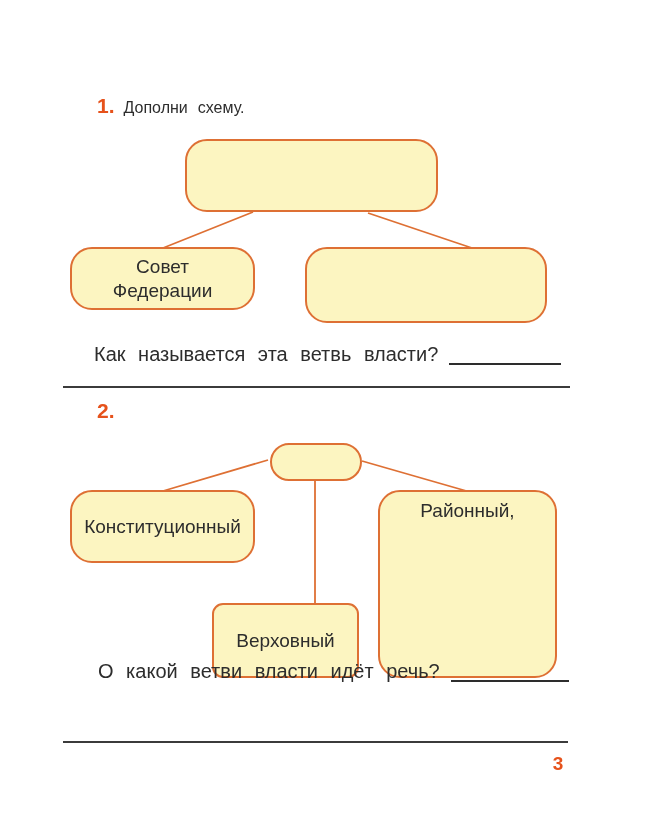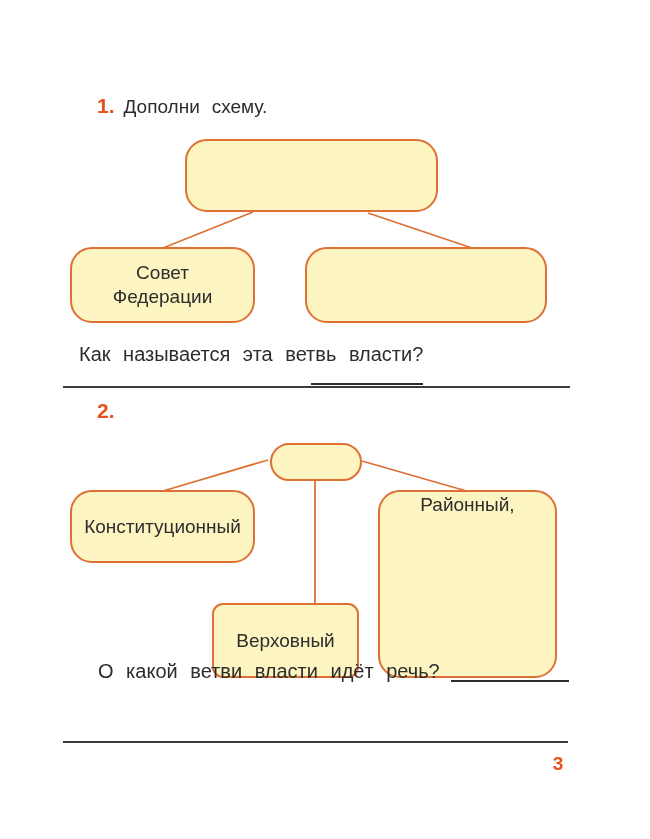--- a/index.html
+++ b/index.html
@@ -32,21 +32,21 @@
     display: flex;
     align-items: baseline;
   }
   .task-number {
     font-size: 21px;
     font-weight: bold;
     color: #e6521b;
     margin-right: 9px;
   }
   .task-instruction {
-    font-size: 19px;
+    font-size: 16px;
     color: #2d2d2d;
     word-spacing: 0.35em;
   }
   .task1-line { left: 97px; top: 94px; }
   .task2-line { left: 97px; top: 399px; }
 
   .question-line {
     position: absolute;
     display: flex;
     align-items: flex-end;
@@ -56,21 +56,21 @@
     line-height: 22px;
     color: #2d2d2d;
     word-spacing: 0.35em;
   }
   .answer-blank {
     display: inline-block;
     height: 20px;
     border-bottom: 2px solid #2d2d2d;
     margin-left: 11px;
   }
-  .q1 { left: 79px; top: 343px; flex-direction: column; }
+  .q1 { left: 94px; top: 343px; }
   .q1 .answer-blank { width: 112px; }
   .q2 { left: 98px; top: 660px; }
   .q2 .answer-blank { width: 118px; }
 
   .divider {
     position: absolute;
     height: 2px;
     background: #3b3b3b;
   }
   .divider-1 { left: 63px; top: 386px; width: 507px; }
@@ -106,30 +106,30 @@
     align-items: center;
     justify-content: center;
     text-align: center;
   }
   .box-label {
     font-size: 19px;
     line-height: 1.25;
     color: #2d2d2d;
   }
   .d1-top   { left: 185px; top: 139px; width: 253px; height: 73px; }
-  .d1-left  { left: 70px;  top: 247px; width: 185px; height: 76px; }
+  .d1-left  { left: 70px;  top: 247px; width: 185px; height: 63px; }
   .d1-left .box-label { max-width: 120px; }
   .d1-right { left: 305px; top: 247px; width: 242px; height: 76px; }
   .d2-top   { left: 270px; top: 443px; width: 92px;  height: 38px; border-radius: 19px; }
   .d2-left  { left: 70px;  top: 490px; width: 185px; height: 73px; }
   .d2-mid   { left: 212px; top: 603px; width: 147px; height: 75px; border-radius: 11px; }
   .d2-right {
     left: 378px; top: 490px; width: 179px; height: 188px;
     align-items: flex-start;
-    padding-top: 1px;
+    padding-top: 7px;
   }
 </style>
 </head>
 <body>
 
 <div class="page">
 
   <svg class="connector-svg" viewBox="0 0 650 839" xmlns="http://www.w3.org/2000/svg">
     <line x1="253" y1="212" x2="163" y2="248"></line>
     <line x1="368" y1="213" x2="472" y2="248"></line>

